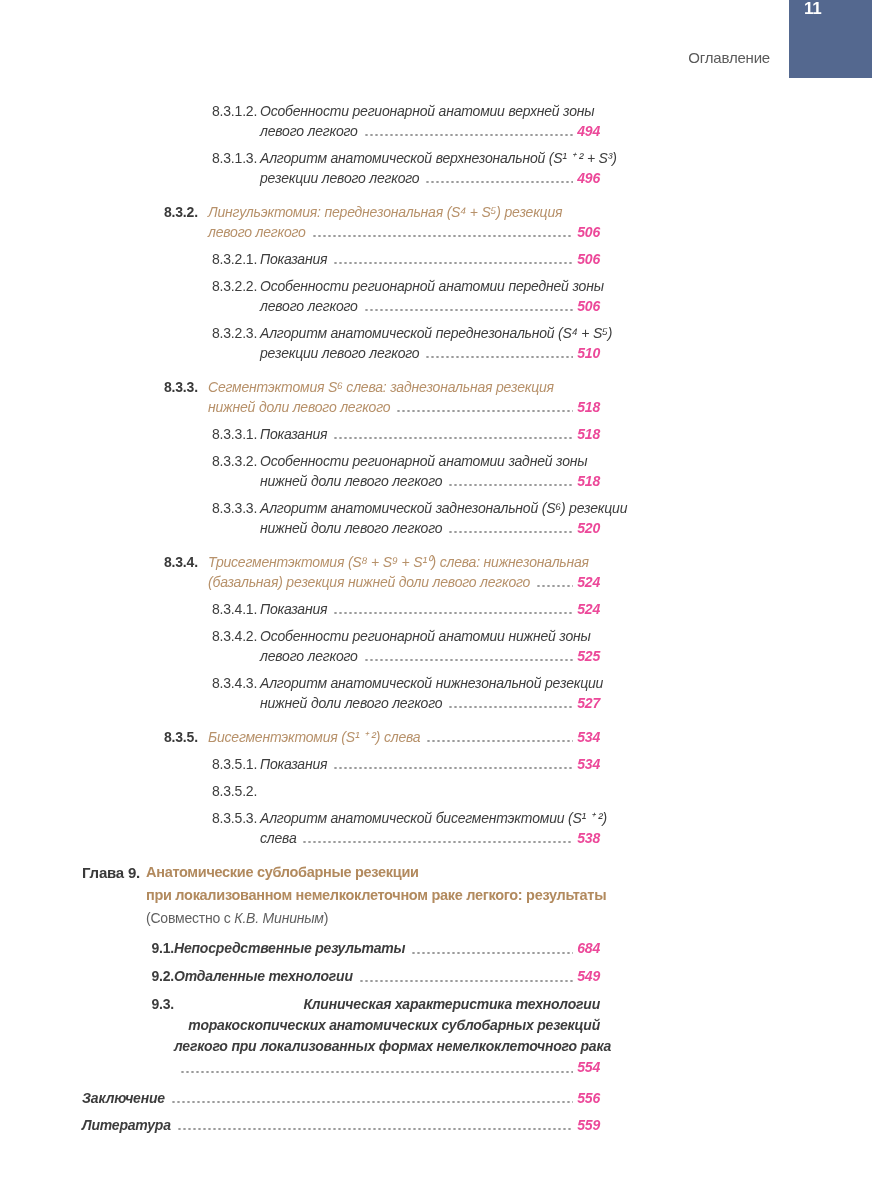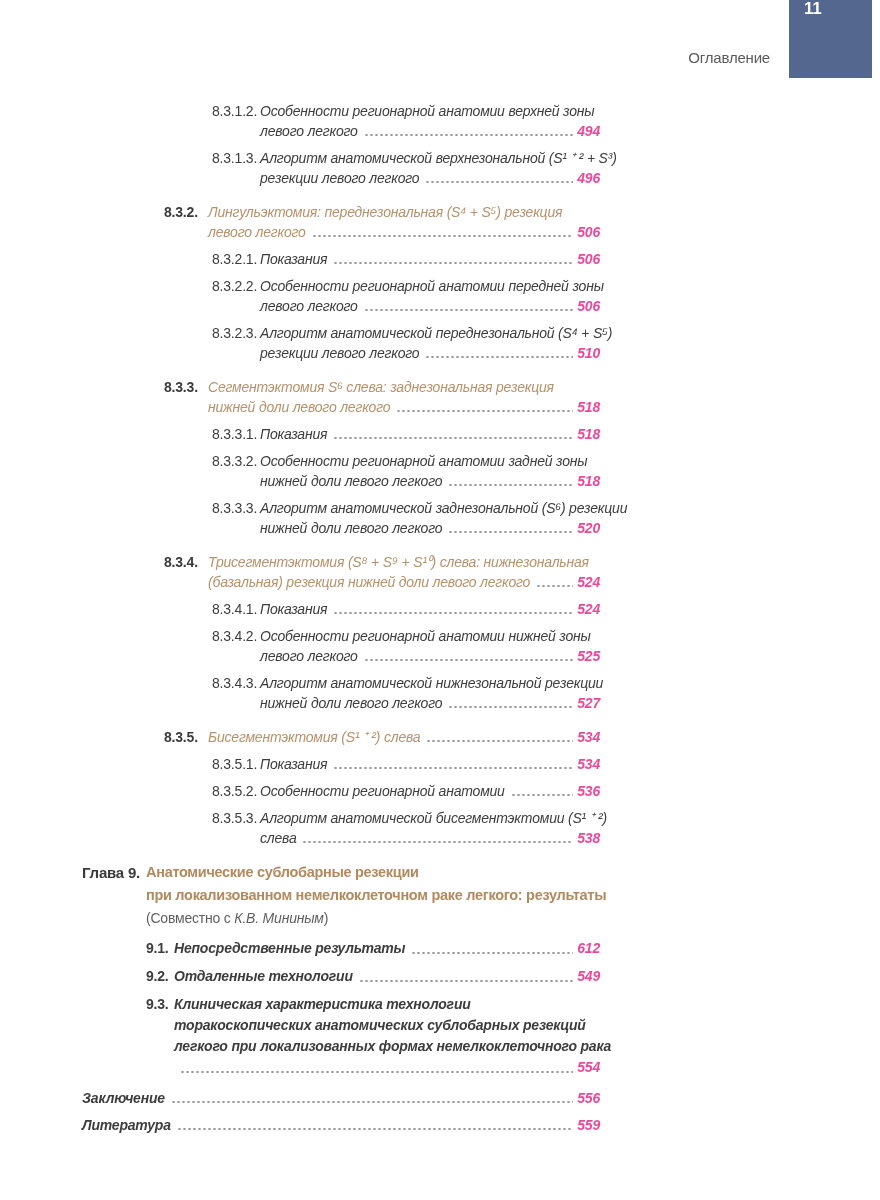--- a/index.html
+++ b/index.html
@@ -22,21 +22,21 @@
   
   .toc { position:absolute; left:82px; top:101px; width:518px; }
   .entry { display:flex; margin-bottom:7px; font-size:14px; line-height:20px; color:#3d3d3d; }
   .entry .num { flex:0 0 auto; }
   .entry .body { flex:1 1 auto; min-width:0; }
   .entry.s2 { padding-left:82px; padding-top:7px; }
   .entry.s2 .num { width:44px; font-weight:700; color:#3a3a3a; }
   .entry.s2 .txt { color:var(--accent); }
   .entry.s3 { padding-left:130px; }
   .entry.s3 .num { width:48px; }
-  .entry.c1 { line-height:21px; }
+  .entry.c1 { line-height:21px;text-align:right; }
   .entry.c1 .num { width:28px; font-weight:700; }
   .entry.c1 .txt { font-weight:700; }
   .entry.root .txt { font-weight:700; }
   .line { white-space:nowrap;font-style:italic; }
   .line.last { display:flex; align-items:baseline; white-space:normal; }
   .line.last .txt { white-space:nowrap; flex:0 0 auto; }
   .leader {
     flex:1 1 auto; min-width:8px; align-self:flex-end; height:4px;
     margin:0 4px 4px 6px;
     background-image:radial-gradient(circle, #9b9b9b 1px, rgba(0,0,0,0) 1.35px);
@@ -236,27 +236,20 @@
         <div class="body">
           <div class="line last">
             <span class="txt">Показания</span>
             <span class="leader"></span>
             <span class="pg">534</span>
           </div>
         </div>
       </div>
       <div class="entry s3">
         <span class="num">8.3.5.2.</span>
-        <div class="body">
-          <div class="line last">
-            <span class="txt">Особенности регионарной анатомии</span>
-            <span class="leader"></span>
-            <span class="pg">536</span>
-          </div>
-        </div>
       </div>
       <div class="entry s3">
         <span class="num">8.3.5.3.</span>
         <div class="body">
           <div class="line"><span class="txt">Алгоритм анатомической бисегментэктомии (S¹ ⁺ ²)</span></div>
           <div class="line last">
             <span class="txt">слева</span>
             <span class="leader"></span>
             <span class="pg">538</span>
           </div>
@@ -271,21 +264,21 @@
         <div class="ch-title">Анатомические сублобарные резекции</div>
         <div class="ch-title">при локализованном немелкоклеточном раке легкого: результаты</div>
         <div class="ch-sub"><span>(Совместно с </span><i>К.В. Мининым</i><span>)</span></div>
         <div class="ch-entries" id="ch9-entries">
             <div class="entry c1">
               <span class="num">9.1.</span>
               <div class="body">
                 <div class="line last">
                   <span class="txt">Непосредственные результаты</span>
                   <span class="leader"></span>
-                  <span class="pg">612</span>
+                  <span class="pg">684</span>
                 </div>
               </div>
             </div>
             <div class="entry c1">
               <span class="num">9.2.</span>
               <div class="body">
                 <div class="line last">
                   <span class="txt">Отдаленные технологии</span>
                   <span class="leader"></span>
                   <span class="pg">549</span>

